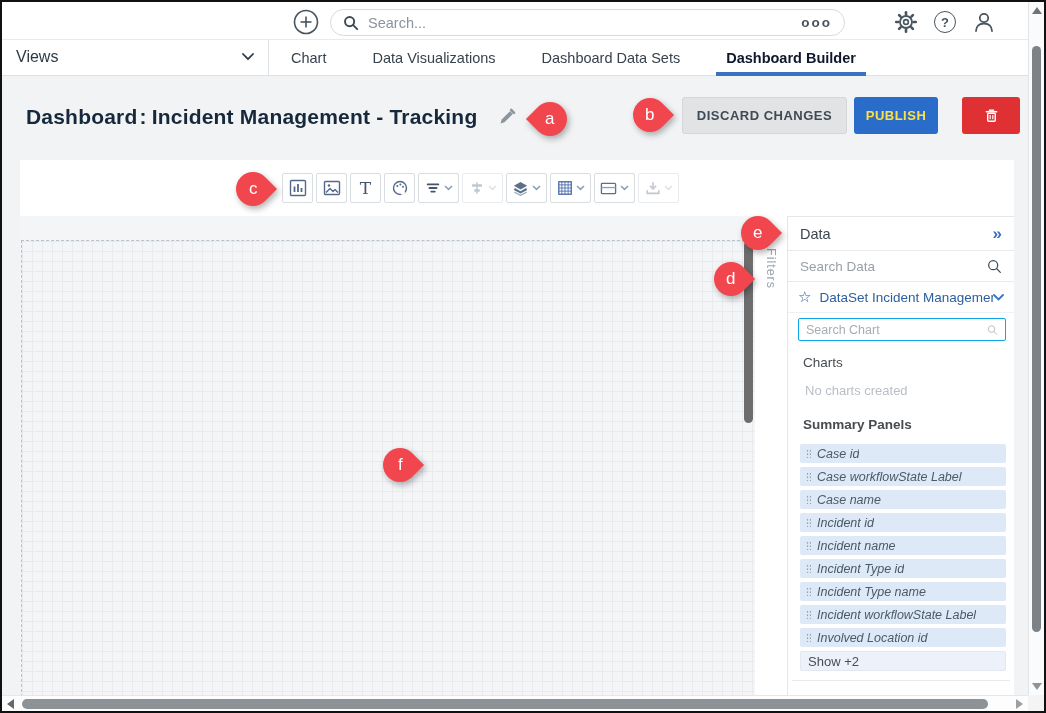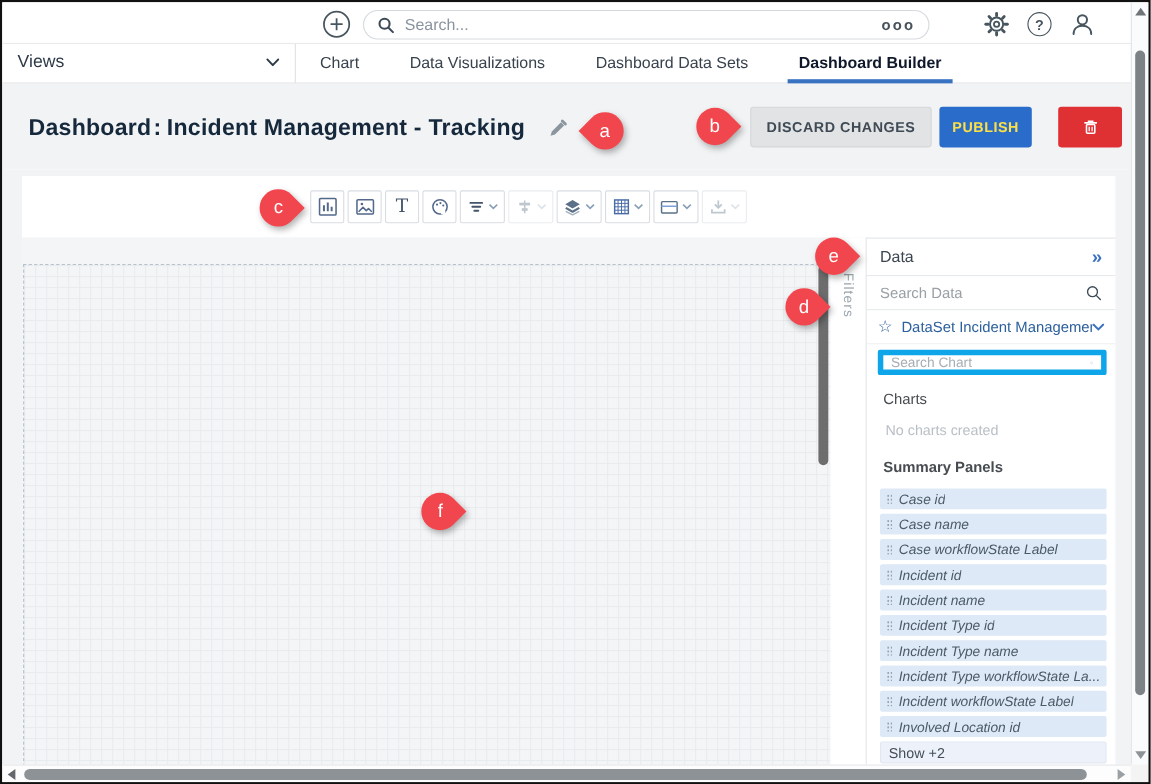--- a/index.html
+++ b/index.html
@@ -61,21 +61,21 @@
   .data-panel { position:absolute; left:785px; top:214px; width:227px; height:481px; background:#fff; border-left:1px solid #e4e7ea; border-top:1px solid #e4e7ea; font-size:13px; }
   .dp-head { height:34px; display:flex; align-items:center; padding:0 12px; border-bottom:1px solid #e7eaec; }
   .dp-title { font-size:14.5px; color:#3b4650; flex:1; }
   .dp-collapse { color:#3a72c2; font-size:17px; font-weight:700; }
   .dp-search { height:31px; display:flex; align-items:center; padding:0 12px; border-bottom:1px solid #e7eaec; }
   .dp-search input { border:none; outline:none; flex:1; font-size:13.5px; color:#37424d; background:transparent; font-family:inherit; }
   .dp-search input::placeholder { color:#9aa0a6; }
   .dp-dataset { height:31px; display:flex; align-items:center; padding:0 10px; border-bottom:1px solid #eef1f3; }
   .dp-star { font-size:15px; color:#2b5f9d; }
   .dp-dataset-label { flex:1; margin-left:8px; font-size:13.5px; font-weight:500; color:#2b5f9d; white-space:nowrap; overflow:hidden; }
-  .chart-search { margin:5px 8px 0 10px; height:23px; border:5px solid #0ea5e9; border-radius:2px; display:flex; align-items:center; padding:0 7px;gap:20px; }
+  .chart-search { margin:5px 8px 0 10px; height:23px; border:1px solid #0ea5e9; border-radius:2px; display:flex; align-items:center; padding:0 7px;gap:20px; }
   .chart-search input { border:none; outline:none; flex:1; font-size:12.5px; color:#37424d; background:transparent; font-family:inherit; }
   .chart-search input::placeholder { color:#a7aeb4; }
   .dp-h { margin:14px 0 0 15px; font-size:13.5px; color:#474c51; }
   .dp-empty { margin:13px 0 0 17px; font-size:13px; color:#b9bfc5; }
   .fields { margin:12px 8px 0 12px; }
   .chip { height:19px; margin-bottom:4px; background:#dde9f6; border-radius:2px; display:flex; align-items:center; padding:0 6px;font-style:italic; }
   .chip-label { margin-left:6px; font-size:12.5px; color:#4a5a66; white-space:nowrap; overflow:hidden; }
   .drag-dots { width:5px; height:9px; flex:none;
     background-image:radial-gradient(circle, #93a3b3 1px, transparent 1.1px); background-size:3px 3.5px; }
   .show-more { height:20px; margin:0 8px 0 12px; background:#edf2fa; border:1px solid #e2e8f0; border-radius:2px; display:flex; align-items:center; padding-left:7px; font-size:13px; color:#454f59; }
@@ -322,45 +322,41 @@
     <div class="dp-h">Charts</div>
     <div class="dp-empty">No charts created</div>
     <div class="dp-h" style="margin-top:19px;font-weight:bold;">Summary Panels</div>
     <div class="fields">
       <div class="chip">
           <span class="drag-dots"></span>
           <span class="chip-label">Case id</span>
         </div>
       <div class="chip">
           <span class="drag-dots"></span>
+          <span class="chip-label">Case workflowState Label</span>
+        </div>
+      <div class="chip">
+          <span class="drag-dots"></span>
           <span class="chip-label">Case name</span>
         </div>
       <div class="chip">
           <span class="drag-dots"></span>
-          <span class="chip-label">Case workflowState Label</span>
-        </div>
-      <div class="chip">
-          <span class="drag-dots"></span>
           <span class="chip-label">Incident id</span>
         </div>
       <div class="chip">
           <span class="drag-dots"></span>
           <span class="chip-label">Incident name</span>
         </div>
       <div class="chip">
           <span class="drag-dots"></span>
           <span class="chip-label">Incident Type id</span>
         </div>
       <div class="chip">
           <span class="drag-dots"></span>
           <span class="chip-label">Incident Type name</span>
-        </div>
-      <div class="chip">
-          <span class="drag-dots"></span>
-          <span class="chip-label">Incident Type workflowState La...</span>
         </div>
       <div class="chip">
           <span class="drag-dots"></span>
           <span class="chip-label">Incident workflowState Label</span>
         </div>
       <div class="chip">
           <span class="drag-dots"></span>
           <span class="chip-label">Involved Location id</span>
         </div>
     </div>

